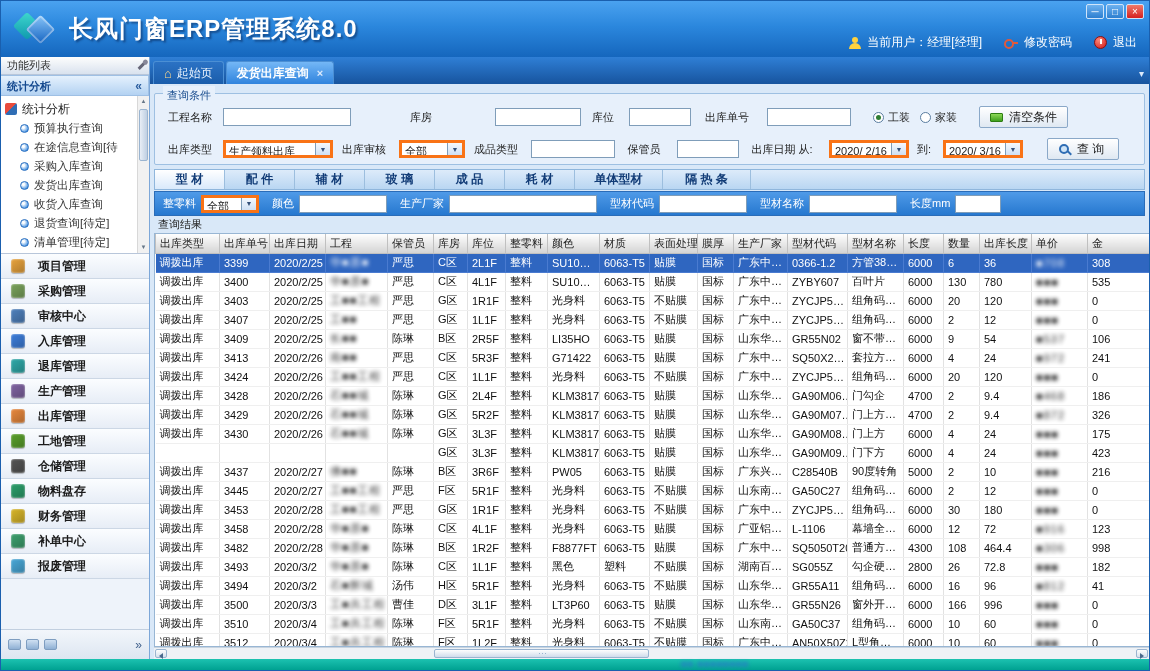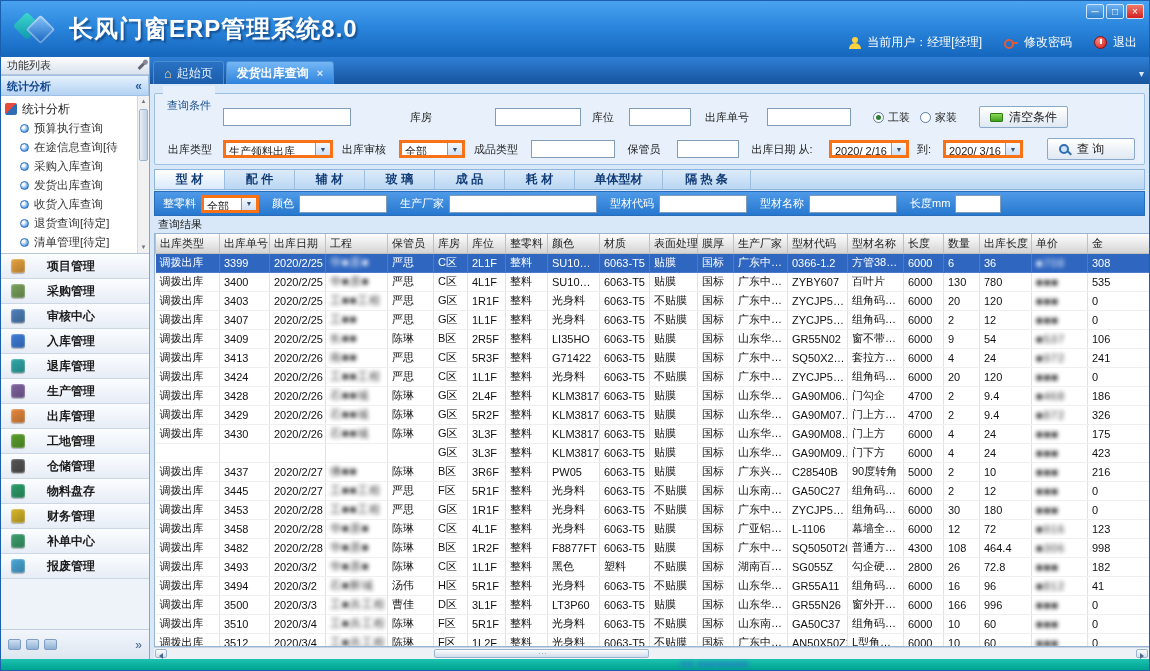--- a/index.html
+++ b/index.html
@@ -55,21 +55,21 @@
   .tree-root-icon { width:12px; height:12px; border-radius:2px; background:linear-gradient(135deg,#e84b3c 50%,#2f6db4 50%); }
   .tree-item { display:flex; align-items:center; gap:5px; height:19px; padding-left:15px; font-size:11.5px; color:#333; cursor:default; white-space:nowrap; overflow:hidden; }
   .tree-bullet { flex:none; width:9px; height:9px; border-radius:50%; border:1px solid #2a6fc0;
     background:radial-gradient(circle at 35% 35%,#fff 15%,#3c8ce0 80%); }
   .tree-scroll { position:absolute; right:0; top:0; bottom:0; width:12px; background:#f1f1f1; border-left:1px solid #d8d8d8; }
   .tree-scroll .tarr { height:11px; font-size:6px; color:#678; text-align:center; line-height:11px; }
   .tree-scroll .tthumb { position:absolute; left:1px; right:1px; top:13px; height:52px;
     background:linear-gradient(90deg,#e8eef6,#bfcfe2); border:1px solid #9ab4d0; border-radius:2px; }
   .tree-scroll .tarr.down { position:absolute; bottom:0; left:0; right:0; }
   .accordion { }
-  .acc-item { height:25px; display:flex; align-items:center; gap:22px; padding-left:10px;
+  .acc-item { height:25px; display:flex; align-items:center; gap:13px; padding-left:10px;
     font-size:12px; font-weight:bold; color:#1b1b1b; background:linear-gradient(#fbfdff,#e7edf6);
     border-bottom:1px solid #ccd7e5; cursor:default; }
   .acc-icon { width:14px; height:14px; border-radius:3px; box-shadow:inset 0 0 2px rgba(255,255,255,.8), 0 1px 1px rgba(0,0,0,.25); }
   .side-bottom { margin-top:auto; height:30px; background:linear-gradient(#f2f6fb,#dde6f1);
     border-top:1px solid #c2cfdf; display:flex; align-items:center; gap:5px; padding:0 7px; }
   .mini-icon { width:13px; height:11px; border-radius:2px; background:linear-gradient(#cfe0f2,#8fb0d4); border:1px solid #7e9dc0; }
   .side-bottom .sp { flex:1; }
   .chev { font-size:12px; color:#40618c; }
 
   
@@ -80,21 +80,21 @@
     border-radius:3px 3px 0 0; margin-right:2px; display:flex; align-items:center; gap:5px; cursor:default; }
   .tab.active { background:linear-gradient(#74b7f6,#2f83dd); font-weight:bold; color:#fff; }
   .home-glyph { color:#ffd98a; font-size:13px; line-height:1; }
   .tab-close { font-size:11px; margin-left:3px; color:#dceafc; }
   .tab-dropdown { position:absolute; right:5px; bottom:5px; color:#dbe9fa; font-size:10px; }
 
   .content { flex:1; min-height:0; display:flex; flex-direction:column; position:relative; background:#d9e8f8; }
 
   
   .querybox { margin:9px 4px 2px 4px; border:1px solid #9ec0e2; background:#e7f0fb; height:72px; position:relative; border-radius:2px; }
-  .querybox .gtitle { position:absolute; top:-8px; left:8px; background:#e7f0fb; padding:12px 4px; font-size:11px; color:#1a4d8f; }
+  .querybox .gtitle { position:absolute; top:-8px; left:8px; background:#e7f0fb; padding:2px 4px; font-size:11px; color:#1a4d8f; }
   .qrow { display:flex; align-items:center; font-size:11px; color:#222; }
   .qrow.r1 { margin:12px 6px 0 6px; }
   .qrow.r2 { margin:10px 6px 0 6px; }
   .ql { text-align:center; white-space:nowrap; margin-right:4px; }
   .tin { height:18px; border:1px solid #7f9db9; background:#fff; font-size:11px; padding:0 3px; }
   .combo { height:18px; border:3px solid #f97316; background:#fff; display:flex; align-items:stretch; font-size:11px; }
   .combo .cv { flex:1; padding:1px 3px; line-height:15px; white-space:nowrap; overflow:hidden; }
   .combo .ca { width:15px; background:linear-gradient(#f4f8fd,#cfe0f4); border-left:1px solid #7f9db9;
     display:flex; align-items:center; justify-content:center; font-size:7px; color:#35517a; }
   .radio { width:11px; height:11px; border-radius:50%; border:1px solid #5a7da0; background:#fff; position:relative; margin-right:4px; }
@@ -348,21 +348,21 @@
             <span class="combo" style="width:80px">
               <span class="cv">2020/ 2/16</span>
               <span class="ca">▼</span>
             </span>
             <span class="ql" style="width:30px">到:</span>
             <span class="combo" style="width:80px">
               <span class="cv">2020/ 3/16</span>
               <span class="ca">▼</span>
             </span>
             <span style="width:24px"></span>
-            <span class="btn" style="width:88px">
+            <span class="btn" style="width:72px">
               <span class="mag"></span>
               <span>查 询</span>
             </span>
           </div>
         </div>
 
         <div class="mat-tabs">
             <div class="mtab active">型  材</div>
             <div class="mtab">配  件</div>
             <div class="mtab">辅  材</div>

